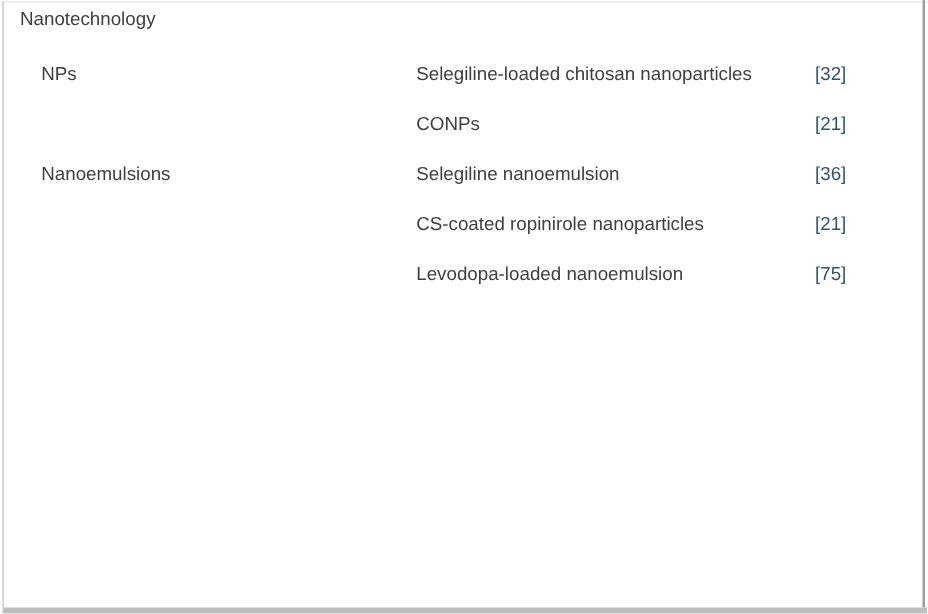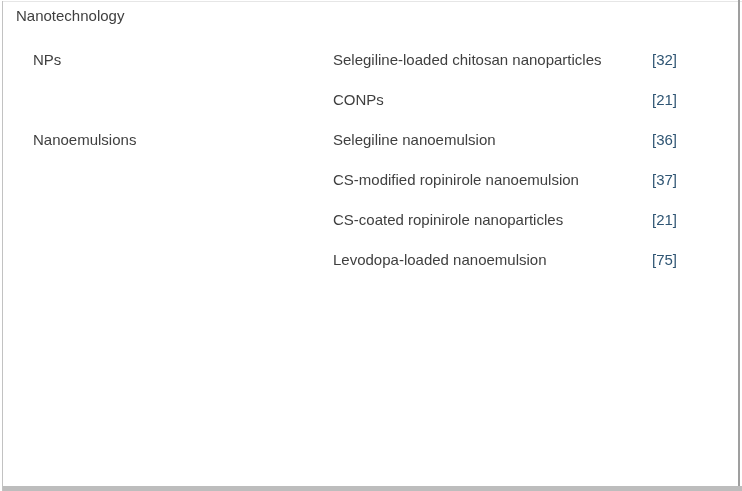--- a/index.html
+++ b/index.html
@@ -107,27 +107,20 @@
   </tr>
 
   <tr>
     <td class="cat">Nanoemulsions</td>
     <td class="item">Selegiline nanoemulsion</td>
     <td class="refcell">
       <a class="ref" href="#">[36]</a>
     </td>
   </tr>
 
-  <tr>
-    <td class="cat"></td>
-    <td class="item">CS-modified ropinirole nanoemulsion</td>
-    <td class="refcell">
-      <a class="ref" href="#">[37]</a>
-    </td>
-  </tr>
 
   <tr>
     <td class="cat"></td>
     <td class="item">CS-coated ropinirole nanoparticles</td>
     <td class="refcell">
       <a class="ref" href="#">[21]</a>
     </td>
   </tr>
 
 

